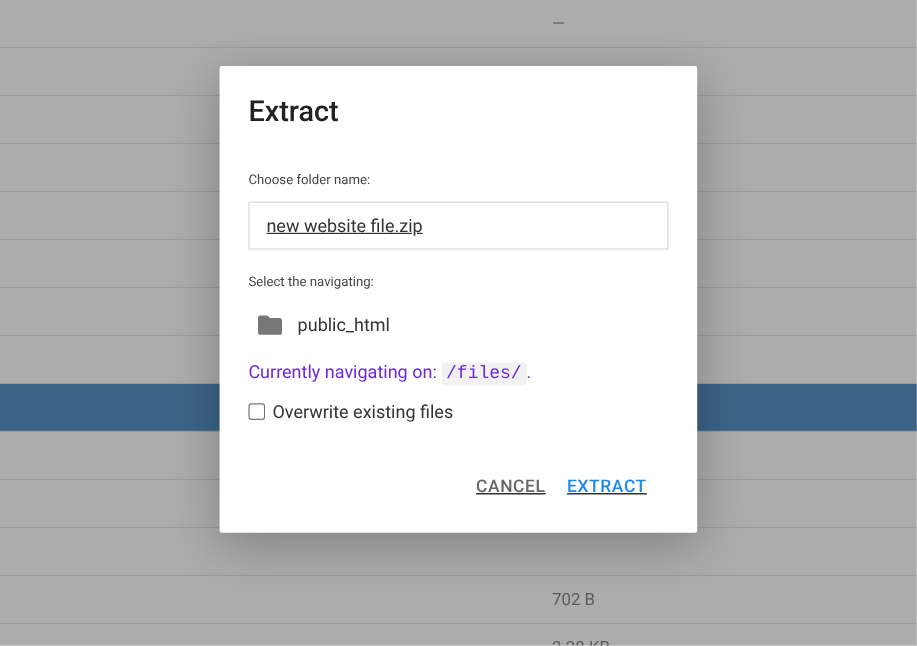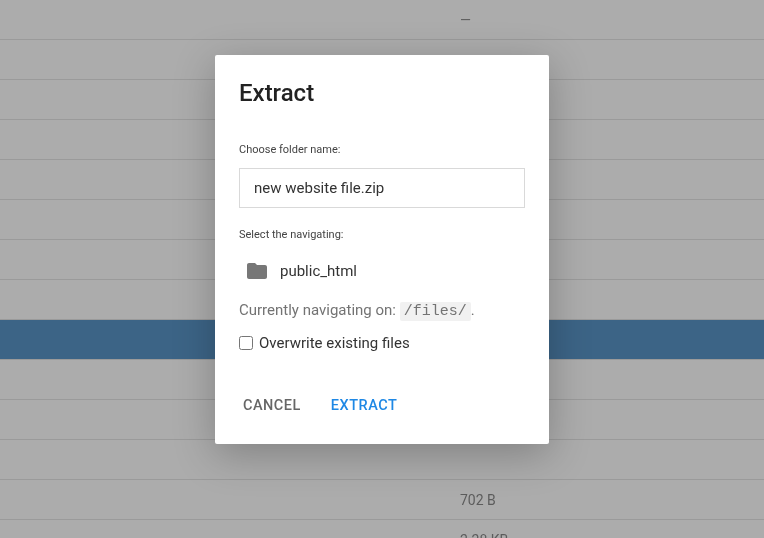--- a/index.html
+++ b/index.html
@@ -43,21 +43,21 @@
       right: 0;
       bottom: 0;
       background: rgba(100,100,100,0.5);
     }
     
     .modal {
       position: absolute;
       top: 55px;
       left: 50%;
       transform: translateX(-50%);
-      width: 334px;
+      width: 398px;
       background: #fff;
       border-radius: 2px;
       box-shadow: 0 10px 40px rgba(0,0,0,0.25);
       padding: 24px;
     }
     .modal-title {
       font-size: 24px;
       font-weight: 500;
       color: #222;
       margin-bottom: 36px;
@@ -69,39 +69,40 @@
     }
     .text-input {
       width: 100%;
       border: 1px solid #d9d9d9;
       padding: 10px 14px;
       font-size: 15px;
       color: #333;
       margin-bottom: 20px;
       font-family: inherit;
       outline: none;
+      text-decoration: underline;
     }
     .dest-row {
       display: flex;
       align-items: center;
       gap: 9px;
       padding: 6px 4px 18px 4px;
     }
     .folder-icon {
       width: 28px;
       height: 24px;
       fill: #777;
     }
     .dest-name {
       font-size: 15px;
       color: #333;
     }
     .nav-line {
       font-size: 15px;
-      color: #737373;
+      color: #6d28d9;
       margin-bottom: 14px;
     }
     .nav-path {
       font-family: "Courier New", monospace;
       background: #f1f1f1;
       padding: 1px 4px;
       border-radius: 2px;
     }
     .checkbox-row {
       display: flex;
@@ -110,22 +111,24 @@
       font-size: 15px;
       color: #333;
       margin-bottom: 39px;
     }
     .checkbox-row input[type="checkbox"] {
       width: 14px;
       height: 14px;
     }
     .button-row {
       display: flex;
-      gap: 22px;
+      justify-content: flex-end;
+      gap: 10px;
       padding-right: 14px;
+      text-decoration: underline;
     }
     .btn {
       background: none;
       border: none;
       font-size: 14.5px;
       font-weight: 500;
       letter-spacing: 0.5px;
       cursor: pointer;
       padding: 6px 4px;
       font-family: inherit;

